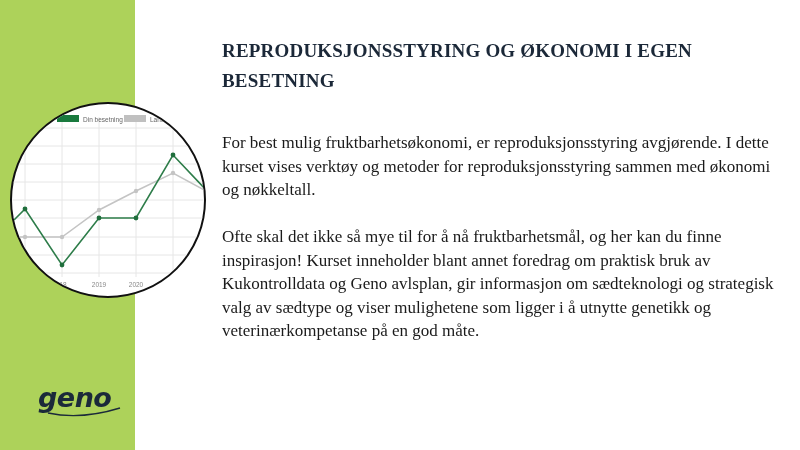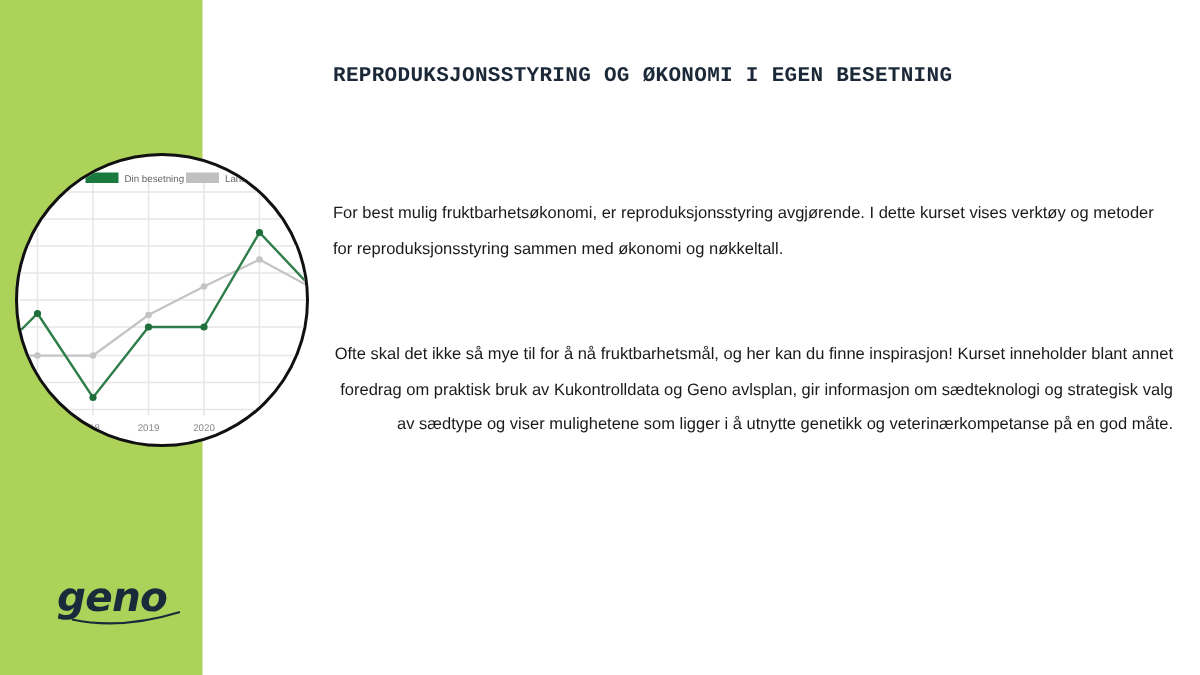--- a/index.html
+++ b/index.html
@@ -16,31 +16,31 @@
       position: absolute; left: 10px; top: 102px; width: 196px; height: 196px;
       border-radius: 50%; border: 2px solid #111; background: #fff;
       overflow: hidden; box-sizing: border-box;
     }
     .chart-circle svg { position: absolute; left: -10px; top: -102px; }
     .logo {
       position: absolute; left: 36px; top: 383px;
     }
     .title {
       position: absolute; left: 222px; top: 36px; width: 520px;
-      font-family: Liberation Mono, monospace; font-weight: bold;
-      font-size: 14px; line-height: 30px; color: #1b2838; letter-spacing: 0.2px;
+      font-family: Liberation Serif, serif; font-weight: bold;
+      font-size: 19px; line-height: 30px; color: #1b2838; letter-spacing: 0.2px;
       margin: 0;
     }
     .para {
       position: absolute; left: 222px; width: 560px;
-      font-family: Liberation Sans, sans-serif; font-size: 11px; line-height: 23.5px;
+      font-family: Liberation Serif, serif; font-size: 17px; line-height: 23.5px;
       color: #1a1a1a; margin: 0;
     }
     .p1 { top: 131px; }
-    .p2 { top: 225px; text-align: right; }
+    .p2 { top: 225px; }
   </style>
 </head>
 <body>
 
 <div class="green-panel"></div>
 
 <div class="chart-circle">
   <svg width="220" height="310" viewBox="0 0 220 310">
 
     <g stroke="#e6e6e6" stroke-width="1">

